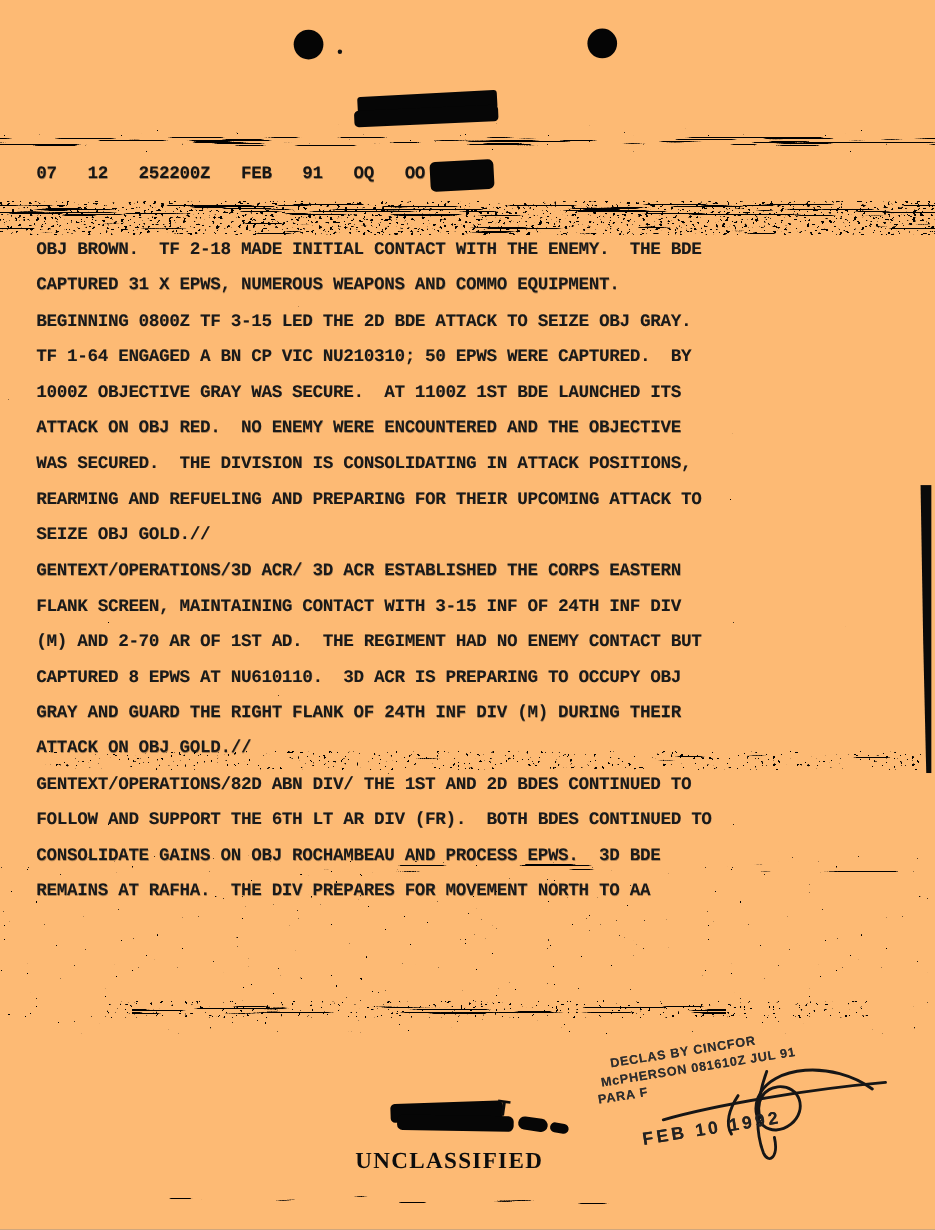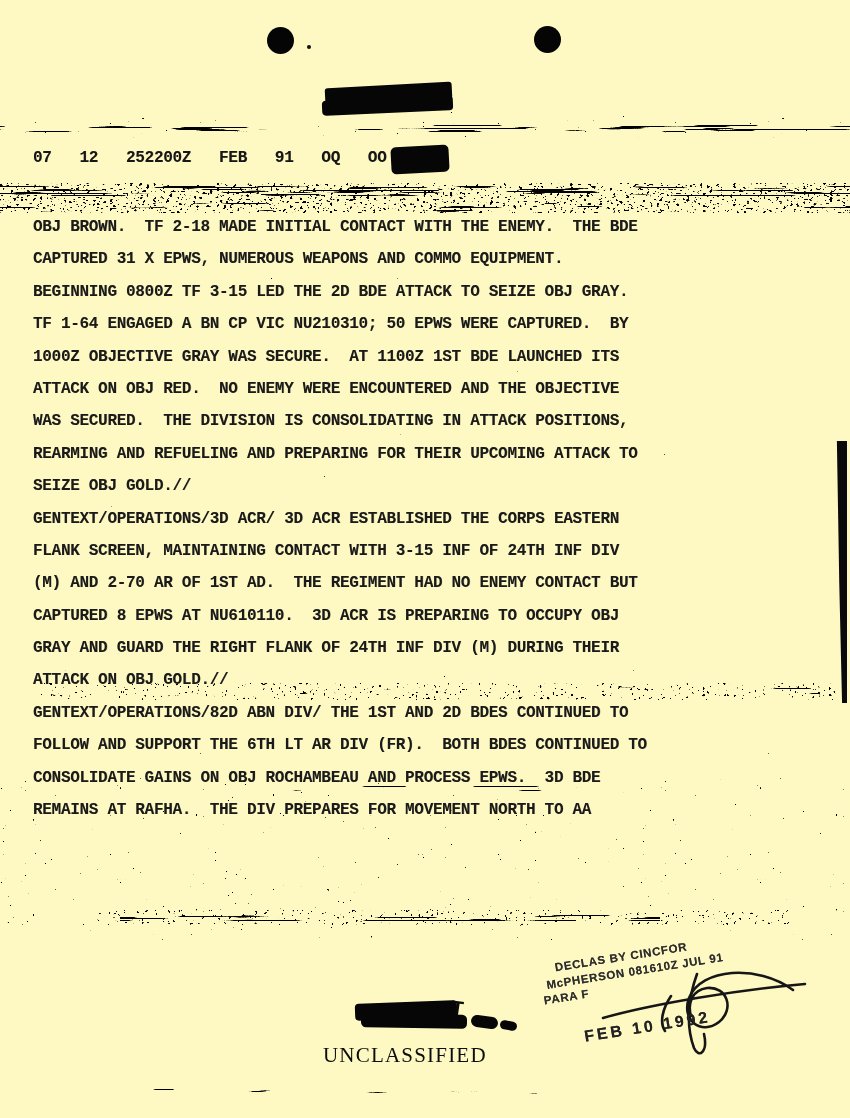--- a/index.html
+++ b/index.html
@@ -1,19 +1,19 @@
 <!DOCTYPE html>
 <html><head>
 <meta charset="utf-8">
 <style>
   html,body{margin:0;padding:0;background:#888;}
   .page{
     position:relative;
     width:850px;height:1118px;
-    background:#fef9c3;
+    background:#fdba74;
     overflow:hidden;
     font-family:"Liberation Sans", sans-serif;
   }
   
   .hole{position:absolute;background:#050505;border-radius:50%;}
   .hole-l{left:267px;top:27px;width:27px;height:27px;}
   .hole-r{left:534px;top:26px;width:27px;height:27px;}
   .ink-dot{position:absolute;left:307px;top:45px;width:4px;height:4px;background:#111;border-radius:50%;}
 
   
@@ -75,21 +75,21 @@
   .scribble .b4{left:147px;top:20px;width:17px;height:9px;transform:rotate(10deg);border-radius:5px;}
   .scribble .tchar{
     position:absolute;left:98px;top:-3px;
     font-family:"Liberation Mono","DejaVu Sans Mono",monospace;
     font-weight:700;font-size:21px;color:#0a0a0a;transform:rotate(8deg);
   }
 
   .footer-class{
     position:absolute;left:323px;top:1043px;
     font-family:"Liberation Serif","DejaVu Serif",serif;
-    font-weight:400;font-size:21px;letter-spacing:1.2px;color:#0d0d0d;
+    font-weight:700;font-size:21px;letter-spacing:1.2px;color:#0d0d0d;
   }
 
   .noise{position:absolute;left:0;top:0;pointer-events:none;}
 </style>
 </head>
 <body>
 
 <div class="page">
 
   <div class="hole hole-l"></div>

